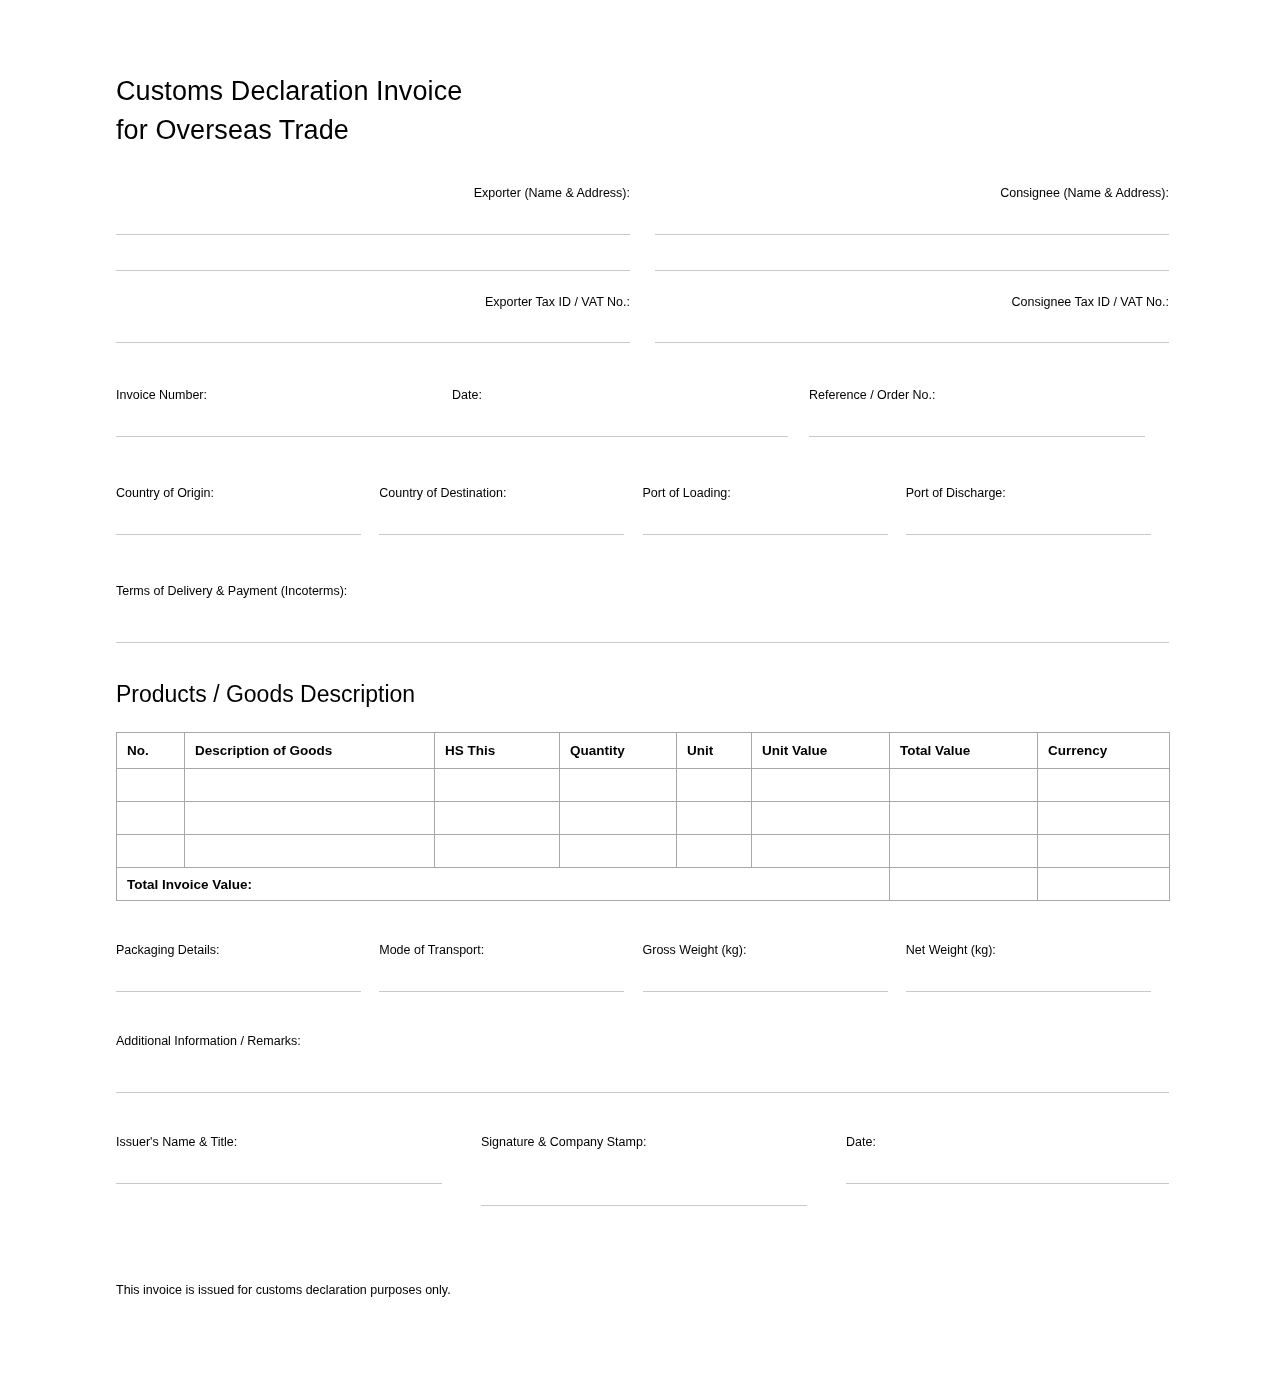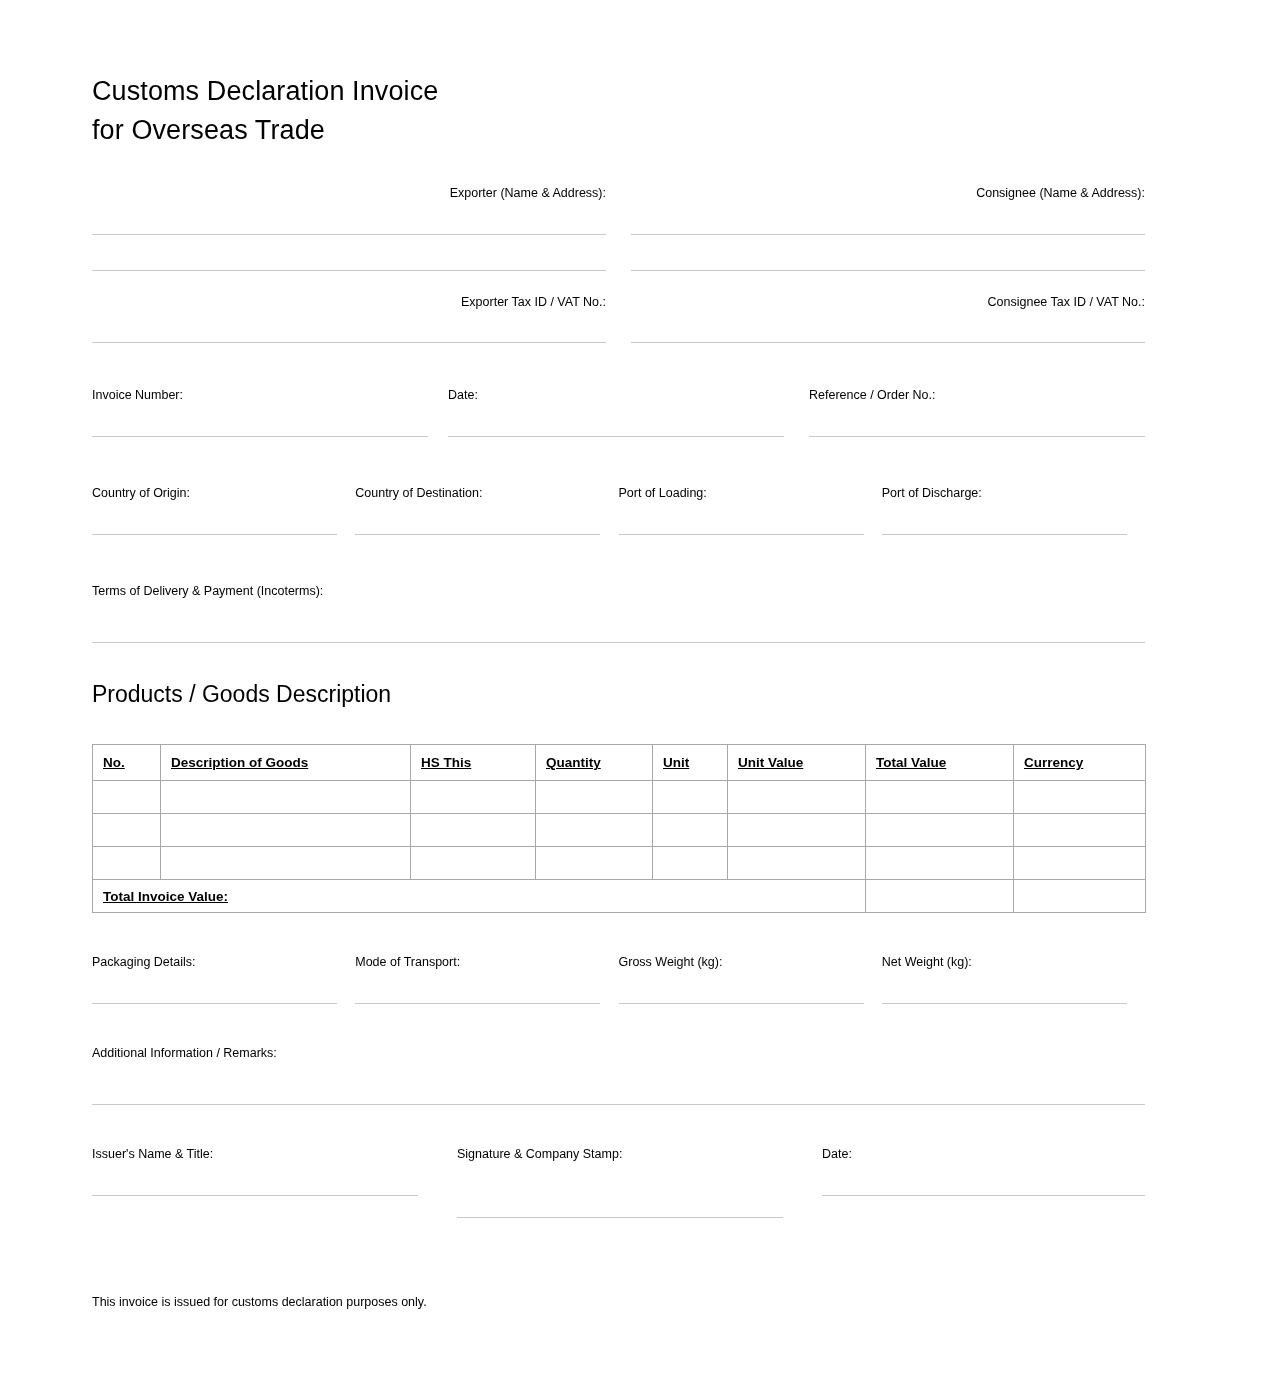--- a/index.html
+++ b/index.html
@@ -10,21 +10,21 @@
   }
   body {
     width: 1263px;
     height: 1374px;
     font-family: "Liberation Sans", sans-serif;
     color: #000000;
     position: relative;
   }
   .page {
     position: absolute;
-    left: 92px;
+    left: 116px;
     top: 0;
     width: 1053px;
   }
   .doc-title {
     font-size: 27px;
     font-weight: normal;
     line-height: 1.45;
     margin: 0;
     padding-top: 72px;
     letter-spacing: 0.1px;
@@ -52,21 +52,21 @@
   .col-half { width: 514px; }
 
   .block-exporter { margin-top: 36px; }
   .addr-line { margin-top: 33px; }
   .addr-line2 { margin-top: 35px; }
 
   .block-tax { margin-top: 24px; }
   .tax-rule { margin-top: 32px; }
 
   
-  .block-invoice { margin-top: 45px; display: flex; gap: 20px; }
+  .block-invoice { margin-top: 45px; display: flex; }
   .c-inv { width: 336px; }
   .c-date { width: 357px; }
   .c-ref { width: 337px; }
   .f-rule { margin-top: 33px; }
   .c-inv .f-rule { width: 336px; }
   .c-date .f-rule { width: 336px; }
   .c-ref .f-rule { width: 336px; }
 
   
   .block-origin { margin-top: 49px; display: flex; }
@@ -76,23 +76,22 @@
 
   
   .block-terms { margin-top: 49px; }
   .terms-rule { margin-top: 43px; }
 
   
   .block-products { margin-top: 38px; }
   table.goods {
     width: 1053px;
     border-collapse: collapse;
-    margin-top: 36px;
+    margin-top: 24px;
     table-layout: fixed;
-    text-decoration: underline;
   }
   table.goods th, table.goods td {
     border: 1px solid #a8a8a8;
     font-size: 13.5px;
     padding: 7px 10px;
     text-align: left;
     vertical-align: middle;
     height: 33px;
   }
   table.goods th {

